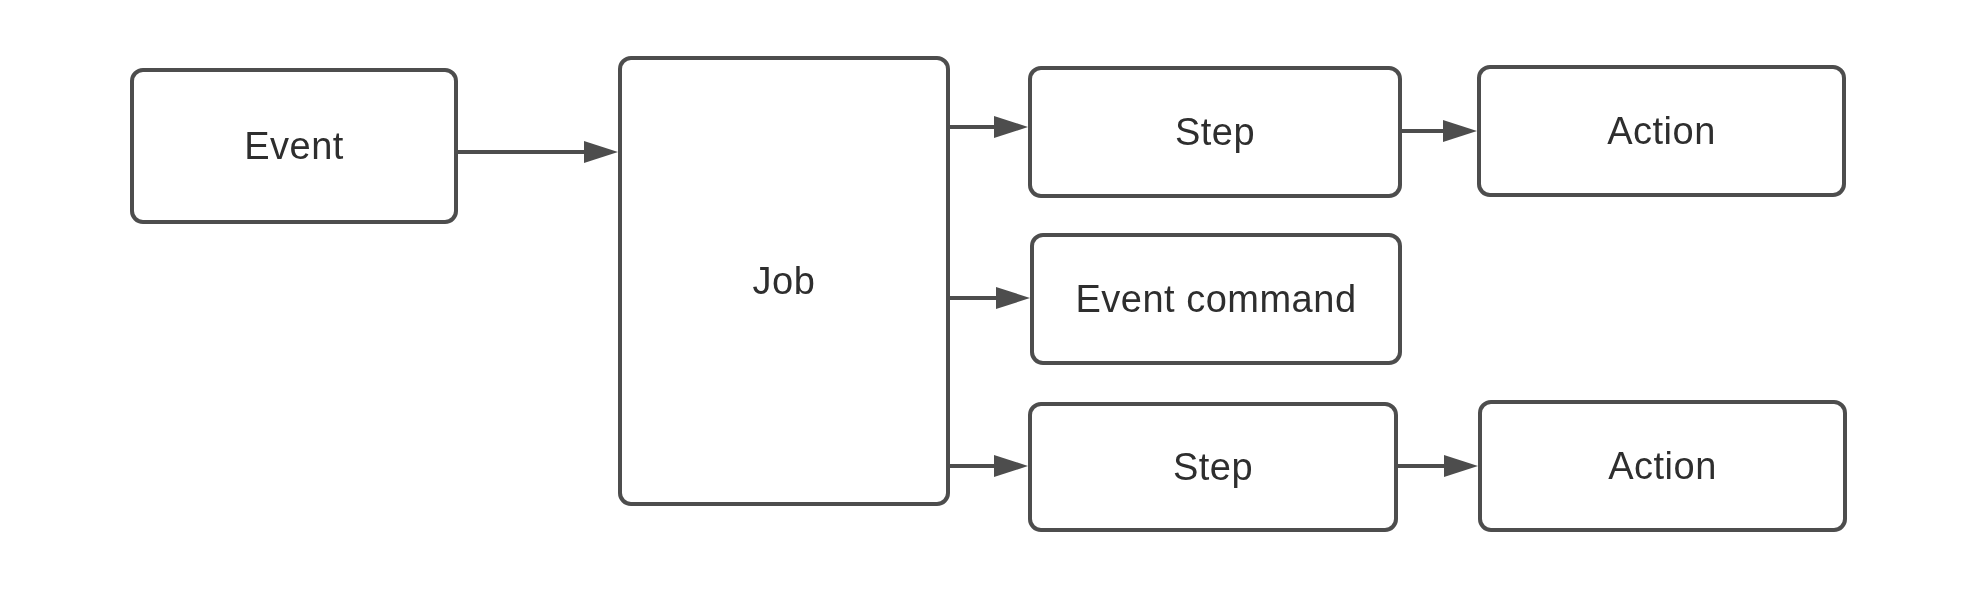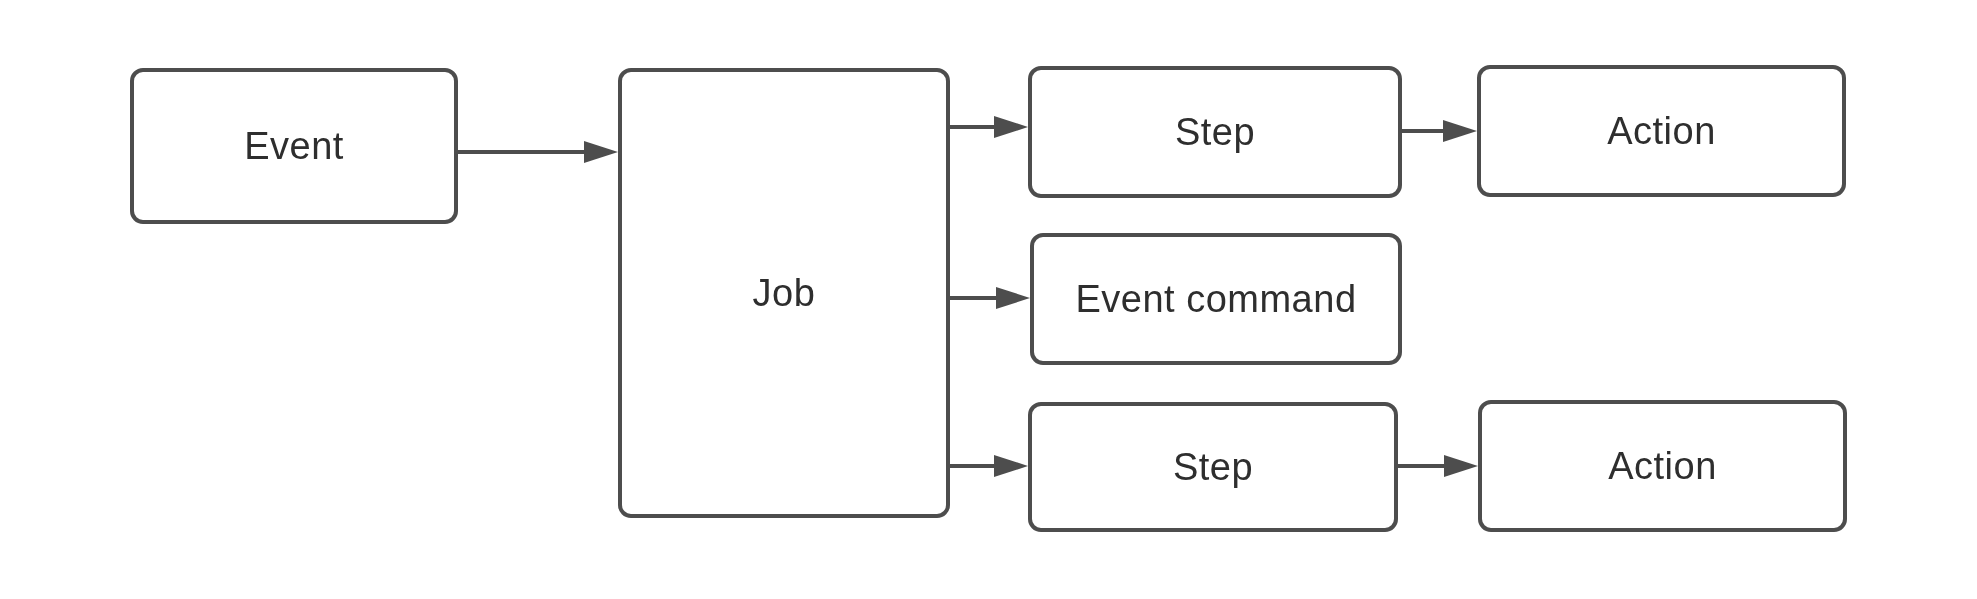--- a/index.html
+++ b/index.html
@@ -32,21 +32,21 @@
     display: flex;
     align-items: center;
     justify-content: center;
     z-index: 2;
     color: #2e2e2e;
     font-size: 38px;
     letter-spacing: 0.5px;
   }
   
   .node-event         { left: 130px;  top: 68px;  width: 328px; height: 156px; }
-  .node-job           { left: 618px;  top: 68px;  width: 332px; height: 450px; }
+  .node-job           { left: 618px;  top: 56px;  width: 332px; height: 450px; }
   .node-step-top      { left: 1028px; top: 66px;  width: 374px; height: 132px; }
   .node-action-top    { left: 1477px; top: 65px;  width: 369px; height: 132px; }
   .node-shell-command { left: 1030px; top: 233px; width: 372px; height: 132px; }
   .node-step-bottom   { left: 1028px; top: 402px; width: 370px; height: 130px; }
   .node-action-bottom { left: 1478px; top: 400px; width: 369px; height: 132px; }
 
   .edge-line {
     stroke: #4d4d4d;
     stroke-width: 4;
     fill: none;

